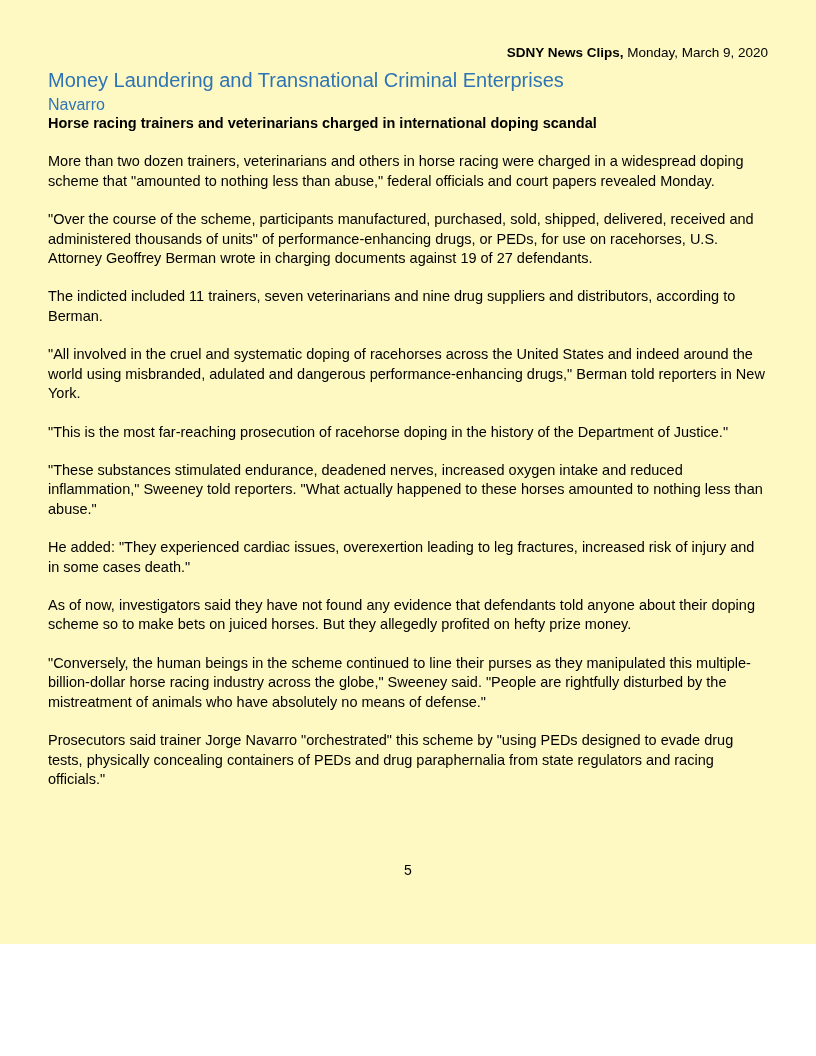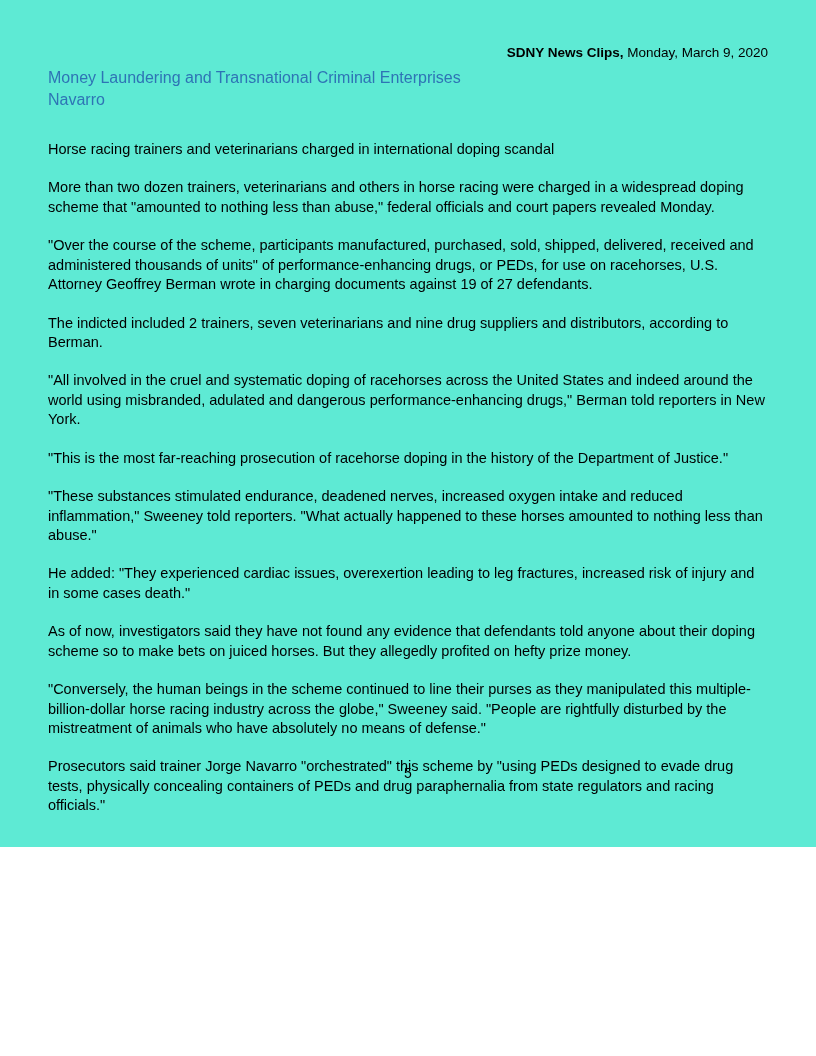--- a/index.html
+++ b/index.html
@@ -6,52 +6,51 @@
   html, body { background: #ffffff; }
   body {
     width: 816px;
     height: 1056px;
     font-family: "Liberation Sans", sans-serif;
     color: #000000;
   }
   .page {
     position: relative;
     width: 816px;
-    height: 847px;
+    height: 944px;
     padding: 44px 48px 0 48px;
-    background: #5eead4;
+    background: #fef9c3;
     overflow: hidden;
   }
   .header-line {
     text-align: right;
     font-size: 13.5px;
     line-height: 1.3;
     color: #000000;
     margin-bottom: 4px;
   }
   .header-brand { font-weight: 700; }
   .doc-title {
-    font-size: 16px;
+    font-size: 20px;
     font-weight: 400;
     color: #2E74B5;
     line-height: 1.2;
     margin-top: 6px;
   }
   .doc-subtitle {
     font-size: 16px;
     font-weight: 400;
     color: #2E74B5;
     line-height: 1.2;
     margin-top: 3px;
   }
   .article-headline {
     font-size: 14.5px;
-    font-weight: 400;
+    font-weight: 700;
     line-height: 1.35;
-    margin-top: 31px;
   }
   .source-block {
     margin-top: 27px;
     font-size: 14.5px;
     line-height: 1.32;
   }
   .body-paragraph {
     font-size: 14.5px;
     line-height: 1.34;
     margin-top: 19px;
@@ -77,21 +76,21 @@
 
   <h1 class="doc-title">Money Laundering and Transnational Criminal Enterprises</h1>
 
   <h2 class="doc-subtitle">Navarro</h2>
 
   <div class="article-headline">Horse racing trainers and veterinarians charged in international doping scandal</div>
 
 
   <p class="body-paragraph">More than two dozen trainers, veterinarians and others in horse racing were charged in a widespread doping scheme that "amounted to nothing less than abuse," federal officials and court papers revealed Monday.</p>
   <p class="body-paragraph">"Over the course of the scheme, participants manufactured, purchased, sold, shipped, delivered, received and administered thousands of units" of performance-enhancing drugs, or PEDs, for use on racehorses, U.S. Attorney Geoffrey Berman wrote in charging documents against 19 of 27 defendants.</p>
-  <p class="body-paragraph">The indicted included 2 trainers, seven veterinarians and nine drug suppliers and distributors, according to Berman.</p>
+  <p class="body-paragraph">The indicted included 11 trainers, seven veterinarians and nine drug suppliers and distributors, according to Berman.</p>
   <p class="body-paragraph">"All involved in the cruel and systematic doping of racehorses across the United States and indeed around the world using misbranded, adulated and dangerous performance-enhancing drugs," Berman told reporters in New York.</p>
   <p class="body-paragraph">"This is the most far-reaching prosecution of racehorse doping in the history of the Department of Justice."</p>
   <p class="body-paragraph">"These substances stimulated endurance, deadened nerves, increased oxygen intake and reduced inflammation," Sweeney told reporters. "What actually happened to these horses amounted to nothing less than abuse."</p>
   <p class="body-paragraph">He added: "They experienced cardiac issues, overexertion leading to leg fractures, increased risk of injury and in some cases death."</p>
   <p class="body-paragraph">As of now, investigators said they have not found any evidence that defendants told anyone about their doping scheme so to make bets on juiced horses. But they allegedly profited on hefty prize money.</p>
   <p class="body-paragraph">"Conversely, the human beings in the scheme continued to line their purses as they manipulated this multiple-billion-dollar horse racing industry across the globe," Sweeney said. "People are rightfully disturbed by the mistreatment of animals who have absolutely no means of defense."</p>
   <p class="body-paragraph">Prosecutors said trainer Jorge Navarro "orchestrated" this scheme by "using PEDs designed to evade drug tests, physically concealing containers of PEDs and drug paraphernalia from state regulators and racing officials."</p>
 
   <div class="page-footer">5</div>
 

